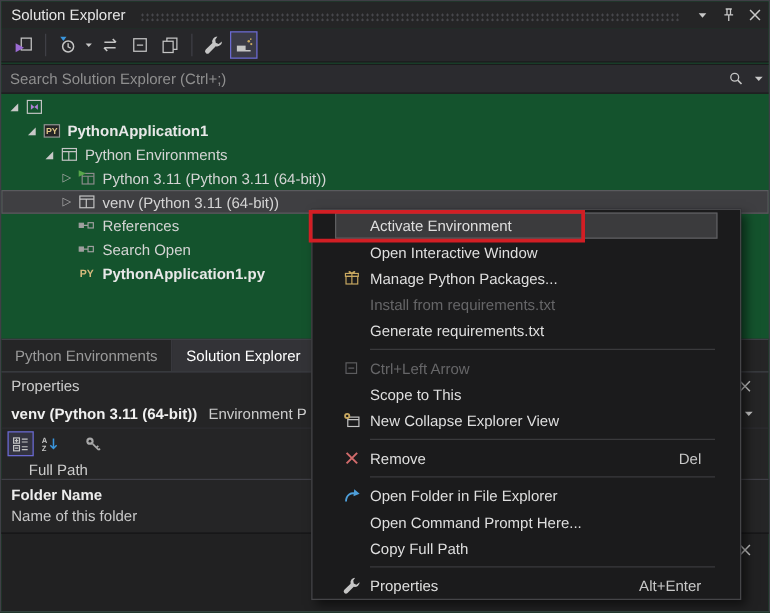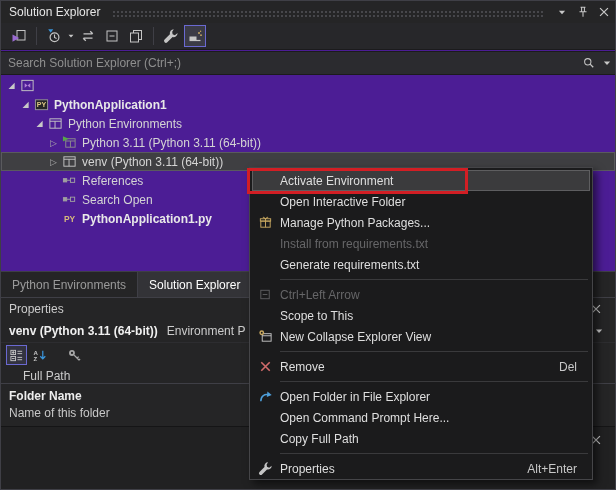--- a/index.html
+++ b/index.html
@@ -1,18 +1,18 @@
 <!DOCTYPE html>
 <html><head>
 <meta charset="utf-8">
 <style>
   html,body{margin:0;padding:0;background:#1E1E1E;}
   #window{
     position:relative;width:616px;height:490px;box-sizing:border-box;
-    background:#4c1d95;border:1px solid #3F3F46;overflow:hidden;
+    background:#14532d;border:1px solid #3F3F46;overflow:hidden;
     font-family:"Liberation Sans","DejaVu Sans",sans-serif;font-size:12px;color:#CCCCCC;
     -webkit-font-smoothing:antialiased;
   }
   
   .titlebar{position:absolute;top:0;left:0;right:0;height:22px;display:flex;align-items:center;background:#252526;}
   .titlebar .title{padding:0 8px;color:#E6E6E6;white-space:nowrap;}
   .titlebar .grip{flex:1;height:7px;margin:2px 8px 0 4px;
     background-image:radial-gradient(#47474B 1px,transparent 1.1px);
     background-size:4px 4px;}
   .tbtn{width:19px;height:18px;display:flex;align-items:center;justify-content:center;margin-right:2px;}
@@ -59,21 +59,21 @@
   .p-grid .gname{margin-left:22px;color:#CCCCCC;}
   .p-desc{position:absolute;left:0;right:0;top:85px;height:44px;border-top:1px solid #3F3F46;padding:5px 8px;box-sizing:border-box;background:#252526;}
   .p-desc .dtitle{font-weight:bold;color:#EDEDED;margin-bottom:3px;}
   .p-desc .dtext{color:#C8C8C8;}
   
   .bottomband{position:absolute;top:425px;left:0;right:0;bottom:0;background:#212122;border-top:1px solid #151516;}
   .bb-close{position:absolute;right:10px;top:4px;width:18px;height:18px;display:flex;align-items:center;justify-content:center;}
   
   .menu{position:absolute;left:248px;top:166px;width:344px;height:313px;box-sizing:border-box;
     background:#1B1B1C;border:1px solid #454548;box-shadow:4px 4px 8px rgba(0,0,0,0.55);
-    padding:2px 0;z-index:10;}
+    padding:2px 16px;z-index:10;}
   .mi{height:21px;display:flex;align-items:center;color:#DFDFDF;box-sizing:border-box;}
   .mi .ic{width:30px;flex:none;display:flex;align-items:center;justify-content:center;}
   .mi .lbl{flex:1;white-space:nowrap;}
   .mi .sc{padding-right:15px;color:#C8C8C8;white-space:nowrap;}
   .mi.disabled{color:#666668;}
   .mi.disabled .sc{color:#666668;}
   .mi.highlighted{background:#3B3B3D;border:1px solid #5E5E60;margin:0 2px;}
   .mi.highlighted .ic{width:27px;}
   .msep{height:9px;display:flex;align-items:center;}
   .msep .line{flex:1;height:1px;background:#3A3A3C;margin-left:30px;margin-right:4px;}
@@ -400,21 +400,21 @@
       </span>
   </div>
 
   <div class="menu" id="menu">
       <div class="mi highlighted">
         <span class="ic"></span>
         <span class="lbl">Activate Environment</span>
       </div>
       <div class="mi">
         <span class="ic"></span>
-        <span class="lbl">Open Interactive Folder</span>
+        <span class="lbl">Open Interactive Window</span>
       </div>
       <div class="mi">
         <span class="ic">
           <svg width="15" height="15" viewBox="0 0 16 16">
             <g stroke="#C9A961" fill="none">
               <rect x="3" y="6.5" width="10" height="6.5"></rect>
               <rect x="2.5" y="4" width="11" height="2.5"></rect>
               <line x1="8" y1="4" x2="8" y2="13"></line>
               <path d="M8 4 C5.8 1.3 3.8 2.6 8 4 M8 4 C10.2 1.3 12.2 2.6 8 4"></path>
             </g>

